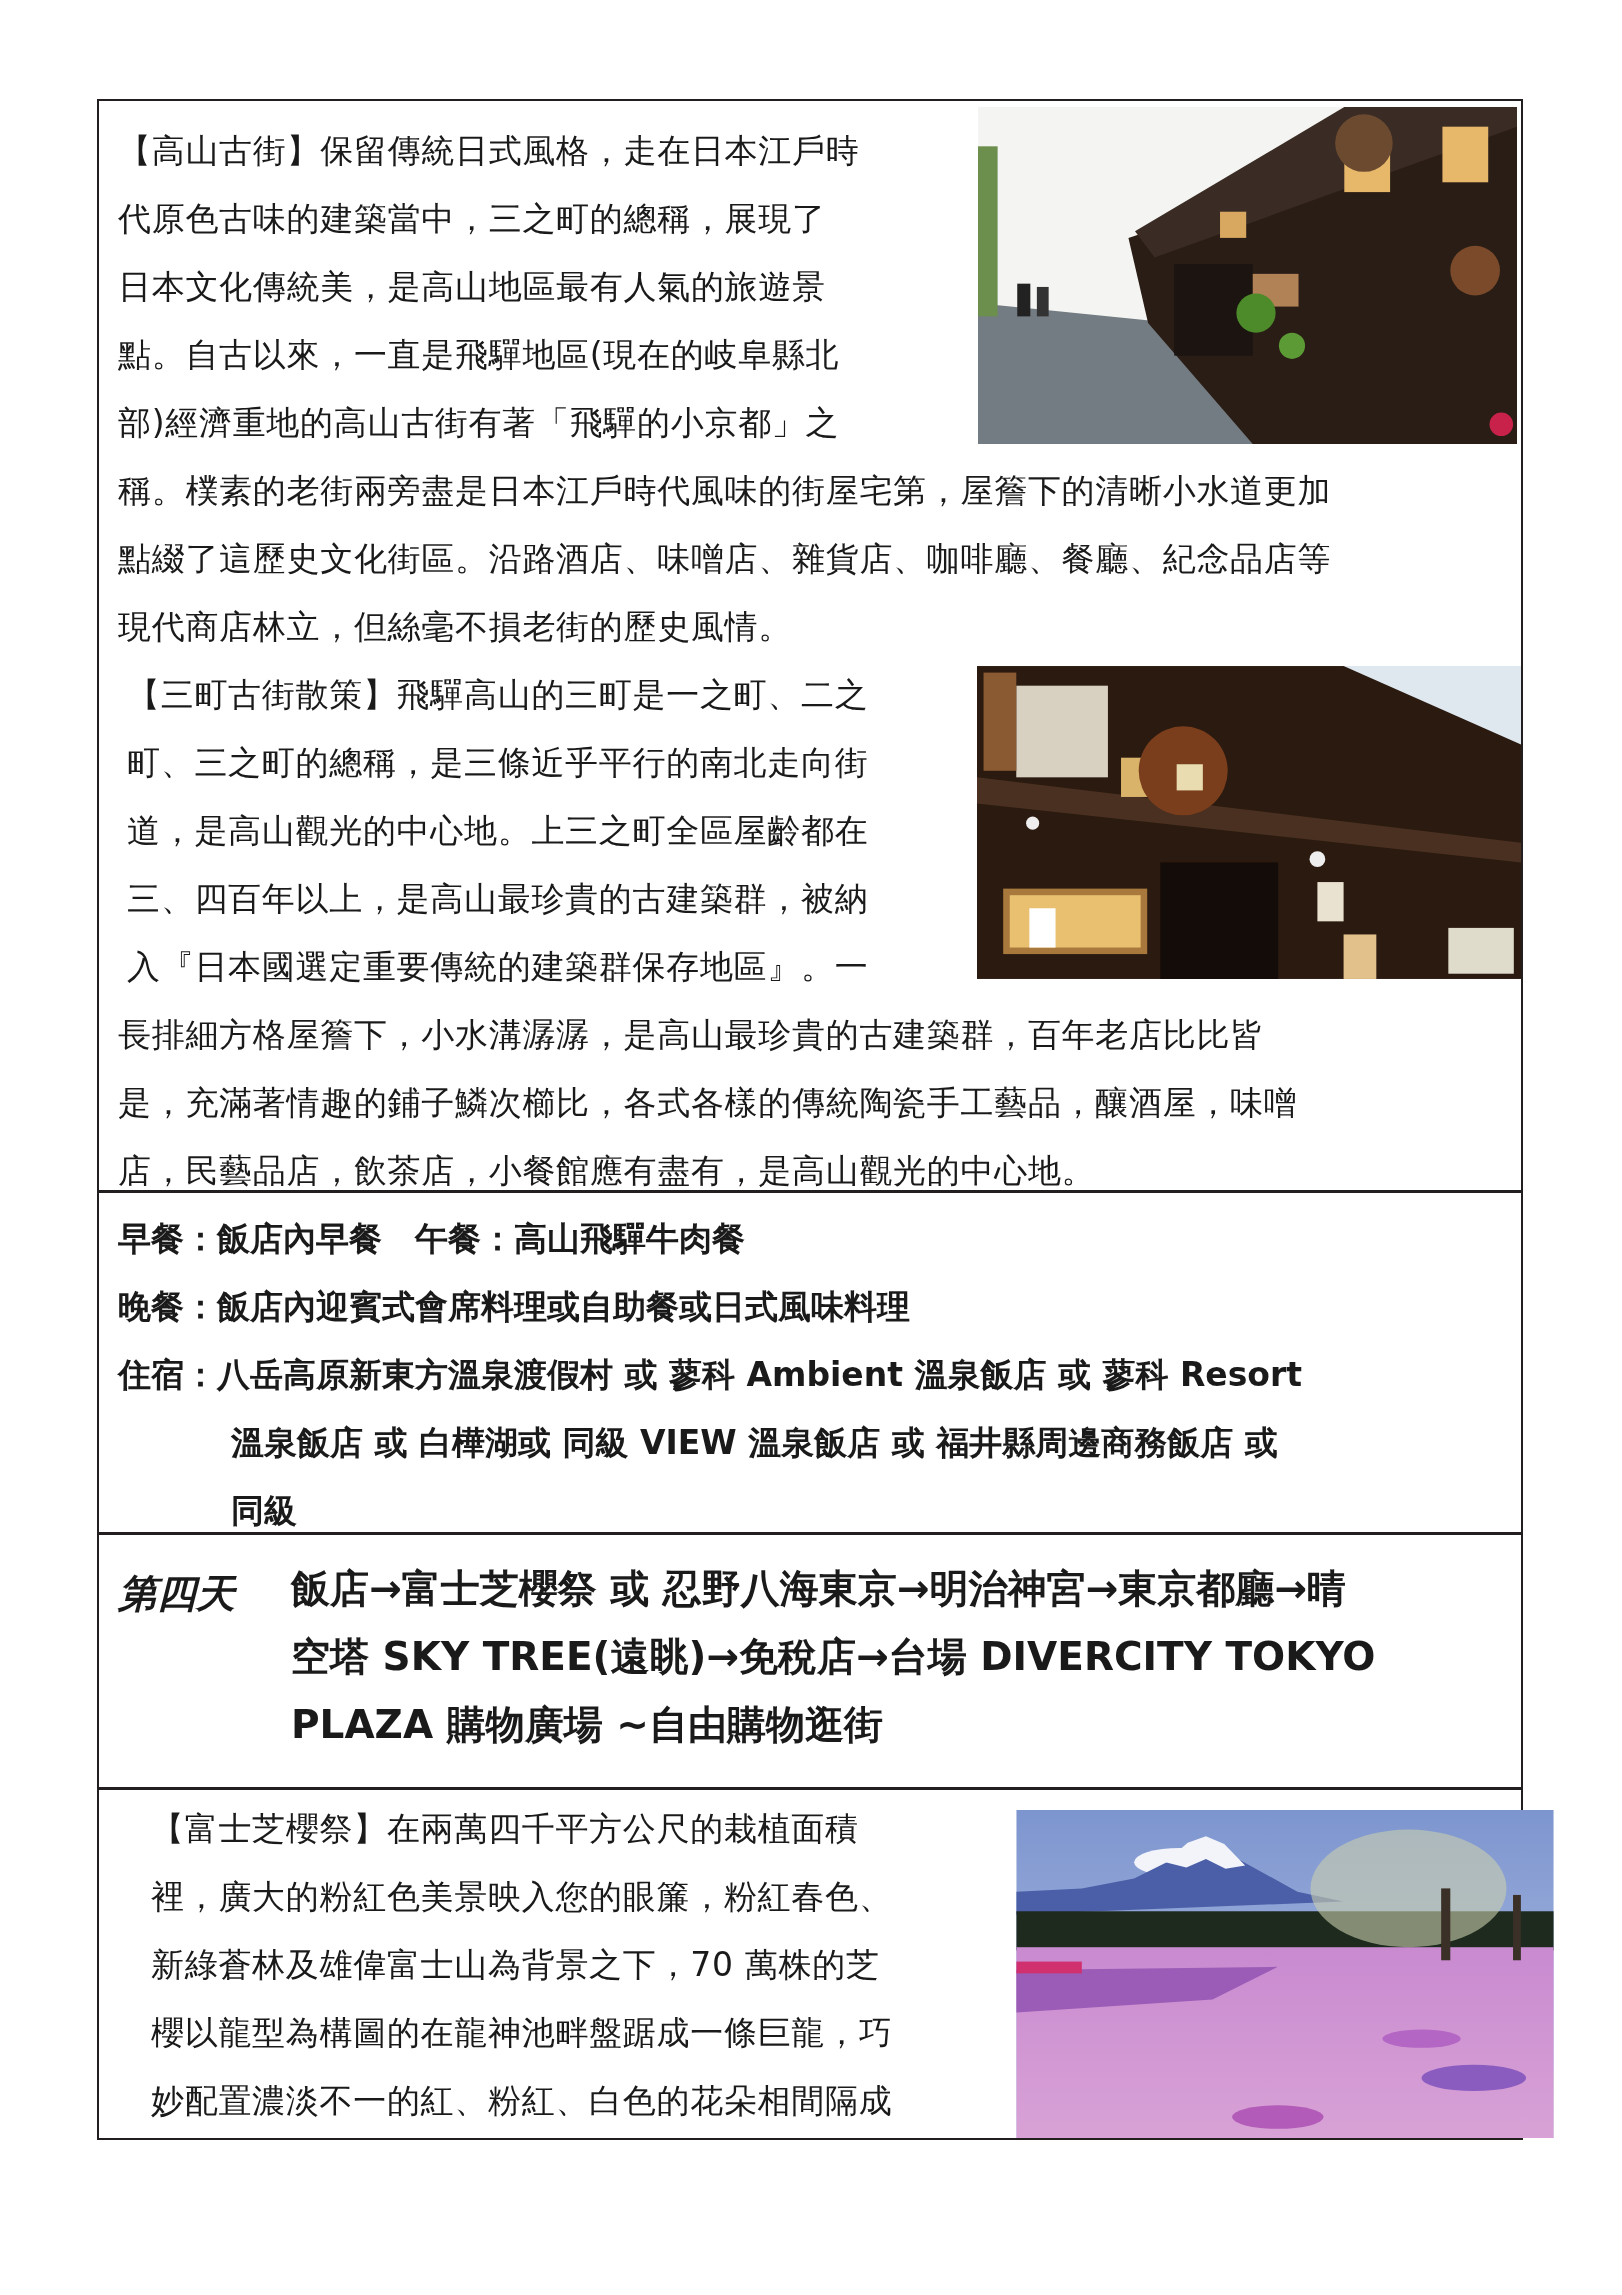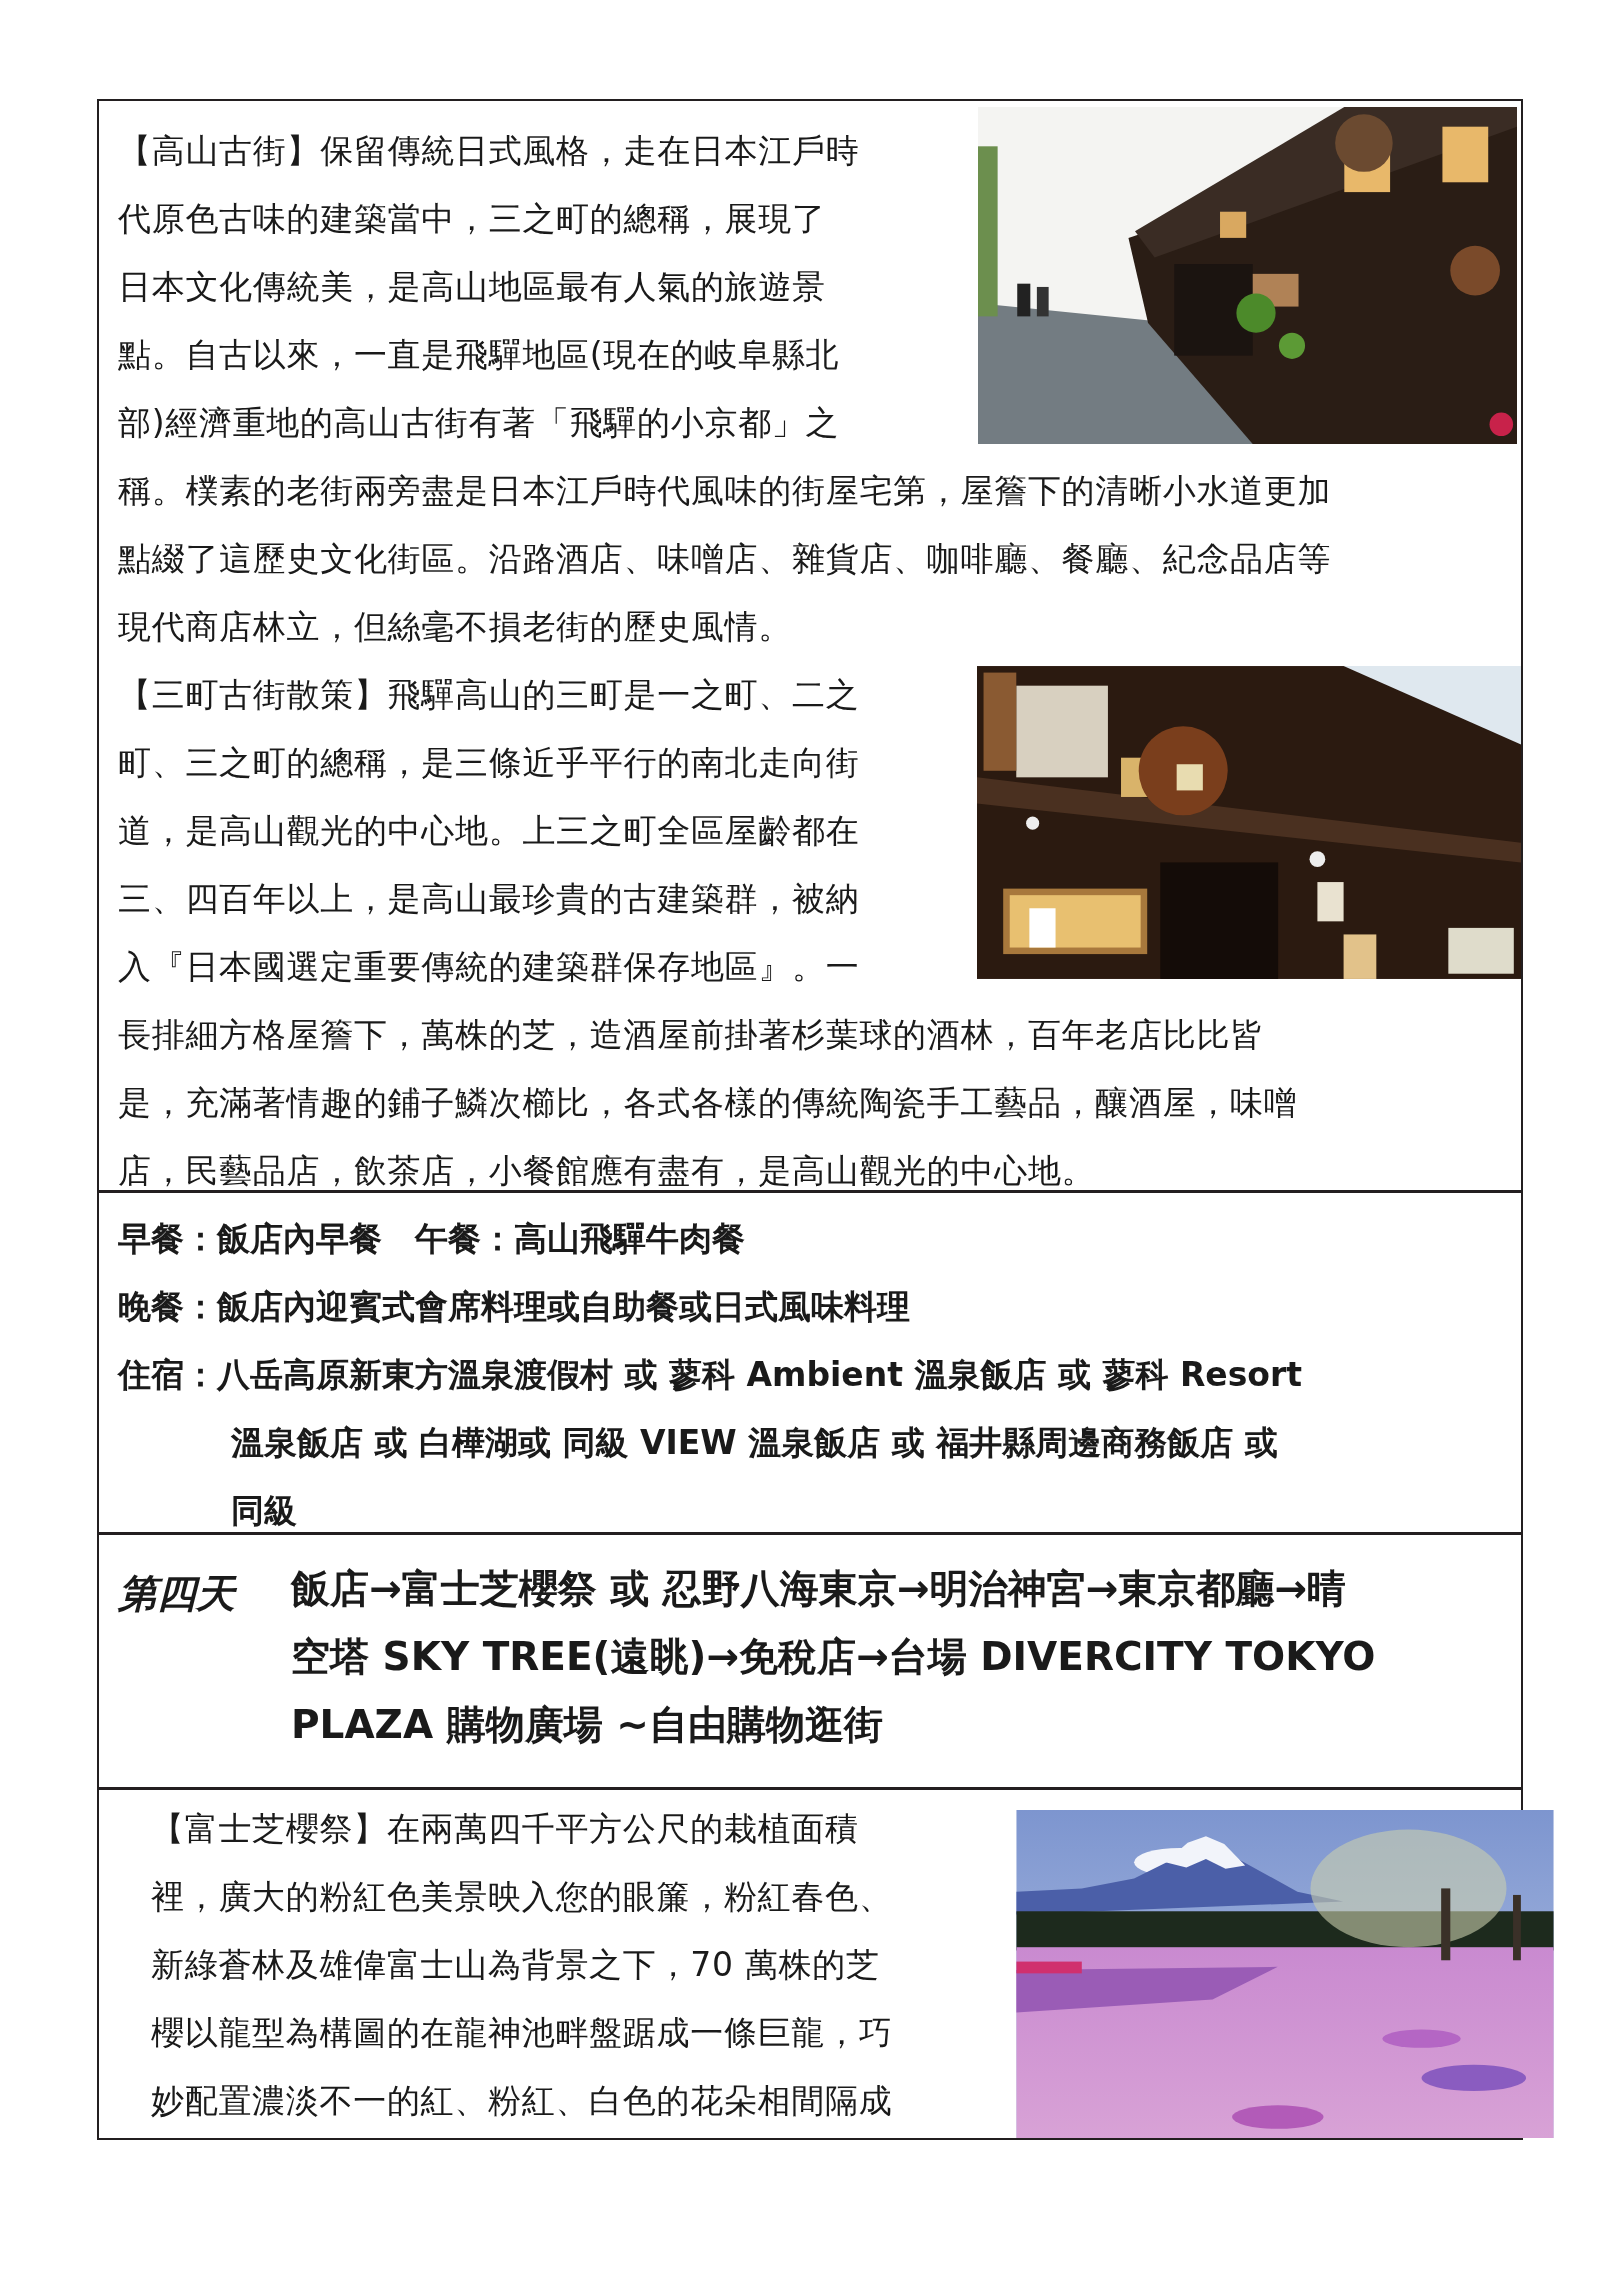--- a/index.html
+++ b/index.html
@@ -56,21 +56,21 @@
         <circle cx="800" cy="485" r="18" fill="#c8224a"></circle>
       </svg>
     </div>
 
     <div class="para" style="left:19px; top:356px;">
       <span class="ln">稱。樸素的老街兩旁盡是日本江戶時代風味的街屋宅第，屋簷下的清晰小水道更加</span>
       <span class="ln">點綴了這歷史文化街區。沿路酒店、味噌店、雜貨店、咖啡廳、餐廳、紀念品店等</span>
       <span class="ln">現代商店林立，但絲毫不損老街的歷史風情。</span>
     </div>
 
-    <div class="para" style="left:19px; top:560px;text-align:center;">
+    <div class="para" style="left:28px; top:560px;text-align:center;">
       <span class="ln">【三町古街散策】飛驒高山的三町是一之町、二之</span>
       <span class="ln">町、三之町的總稱，是三條近乎平行的南北走向街</span>
       <span class="ln">道，是高山觀光的中心地。上三之町全區屋齡都在</span>
       <span class="ln">三、四百年以上，是高山最珍貴的古建築群，被納</span>
       <span class="ln">入『日本國選定重要傳統的建築群保存地區』。一</span>
     </div>
 
     <div class="photo" style="left:878px; top:565px; width:544px; height:313px;">
       <svg width="544" height="313" viewBox="0 0 831 478">
         <rect width="831" height="478" fill="#2b1a10"></rect>
@@ -87,21 +87,21 @@
         <rect x="280" y="300" width="180" height="178" fill="#140c08"></rect>
         <rect x="520" y="330" width="40" height="60" fill="#e9e2d0"></rect>
         <rect x="560" y="410" width="50" height="68" fill="#e2c28a"></rect>
         <rect x="720" y="400" width="100" height="70" fill="#dfdccb"></rect>
         <circle cx="520" cy="295" r="12" fill="#eeeeee"></circle>
         <circle cx="85" cy="240" r="10" fill="#eeeeee"></circle>
       </svg>
     </div>
 
     <div class="para" style="left:19px; top:900px;">
-      <span class="ln">長排細方格屋簷下，萬株的芝，造酒屋前掛著杉葉球的酒林，百年老店比比皆</span>
+      <span class="ln">長排細方格屋簷下，小水溝潺潺，是高山最珍貴的古建築群，百年老店比比皆</span>
       <span class="ln">是，充滿著情趣的鋪子鱗次櫛比，各式各樣的傳統陶瓷手工藝品，釀酒屋，味噌</span>
       <span class="ln">店，民藝品店，飲茶店，小餐館應有盡有，是高山觀光的中心地。</span>
     </div>
   </div>
 
   <div class="divider" style="top:1089px;"></div>
 
   <div class="row" style="top:1091px; height:340px;">
     <div class="meal" style="top:13px;">
       <span class="ln">早餐：飯店內早餐　午餐：高山飛驒牛肉餐</span>

